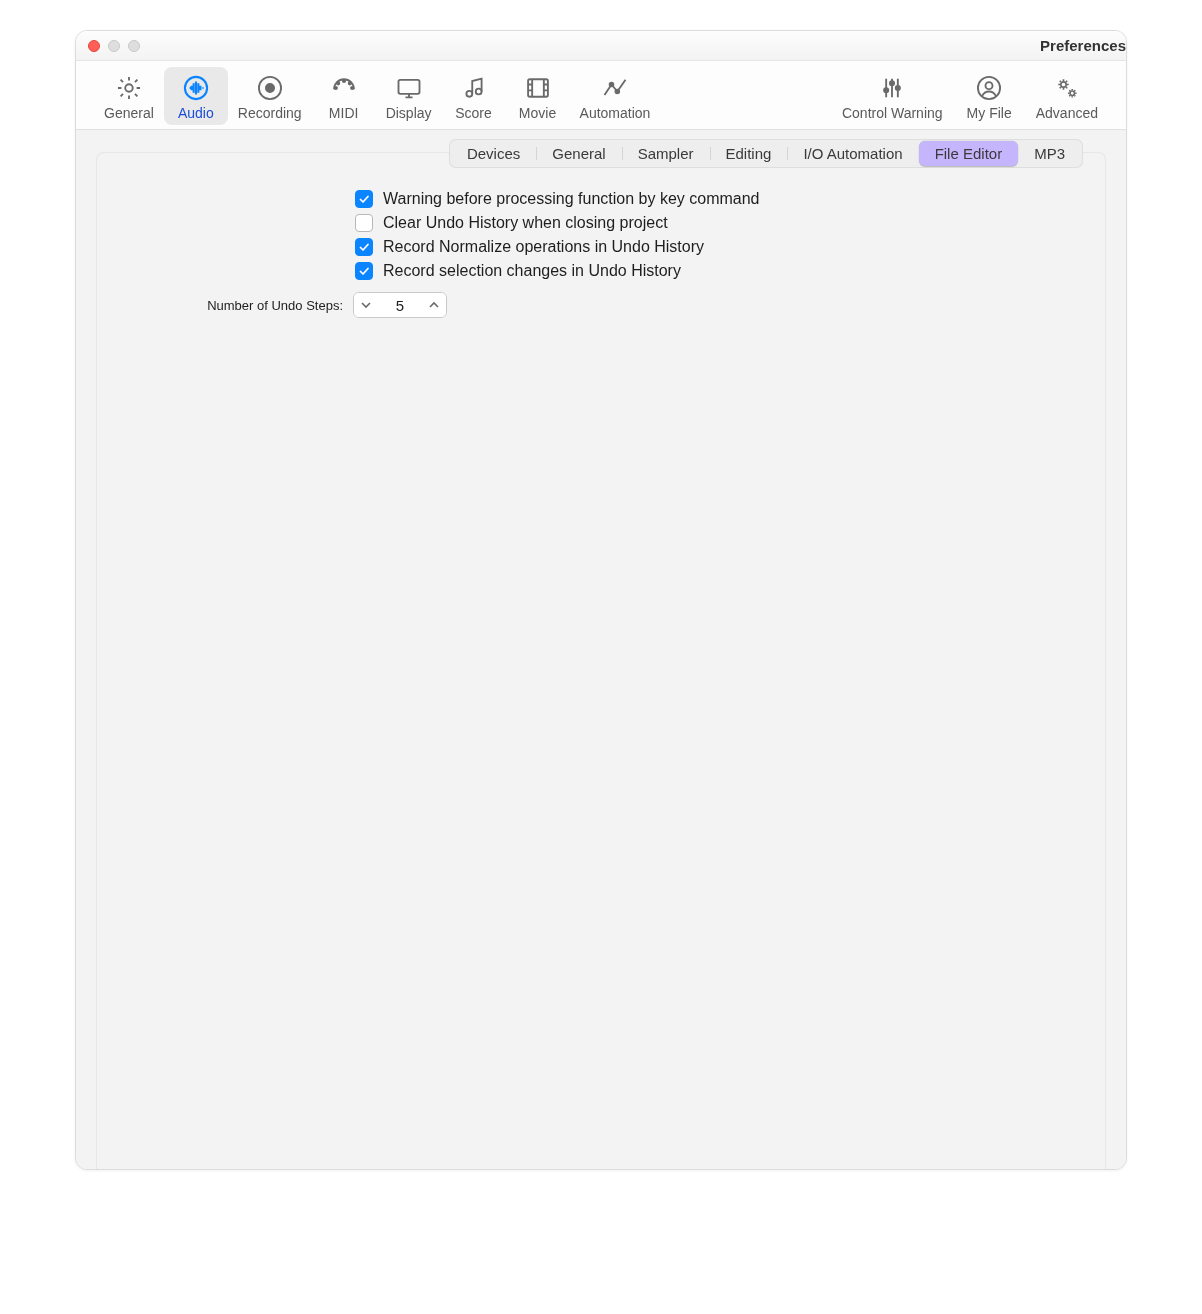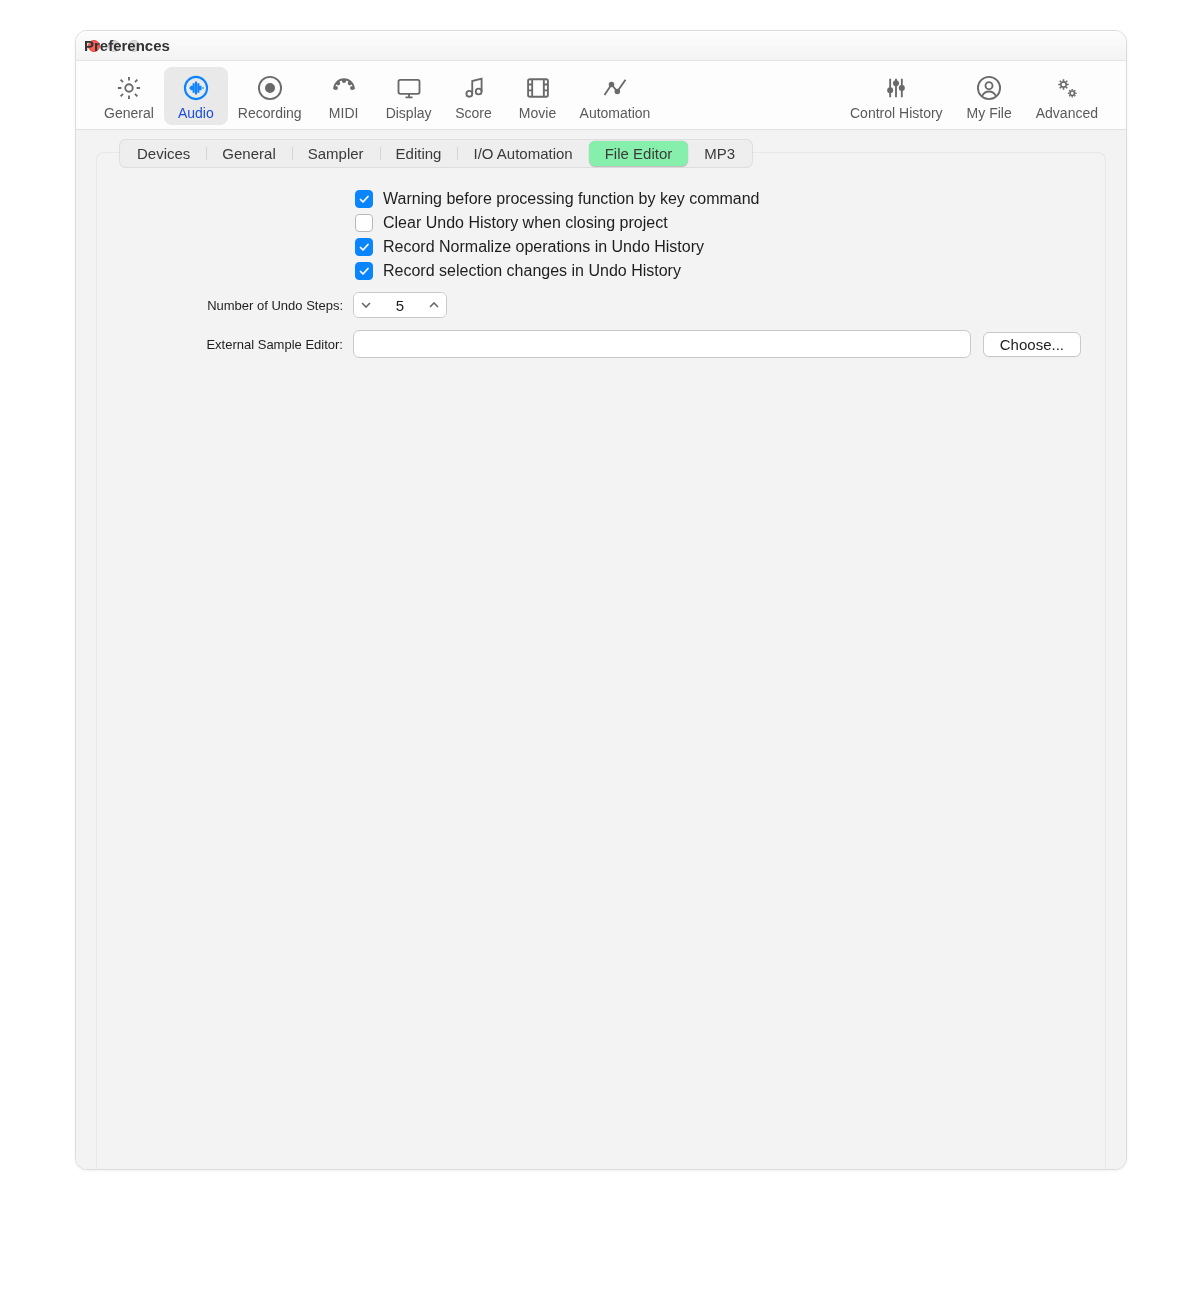--- a/index.html
+++ b/index.html
@@ -34,21 +34,21 @@
     border-bottom:1px solid #e5e5e5;
   }
   .traffic {
     display:flex; gap:8px; align-items:center;
     height:100%; padding-left:12px;
   }
   .dot { width:12px; height:12px; border-radius:50%; }
   .dot.red { background:#ff5f57; border:0.5px solid #e1483f; }
   .dot.grey { background:#dedede; border:0.5px solid #c9c9c9; }
   .title {
-    position:absolute; left:8px; right:0; text-align:left;
+    position:absolute; left:8px; right:0; text-align:right;
     font-weight:600; font-size:15px; color:#333;
   }
 
   
   .toolbar {
     display:flex;
     gap:0px;
     padding:6px 18px 4px 18px;
     background:#fdfdfd;
     border-bottom:1px solid #e1e1e1;
@@ -80,38 +80,38 @@
     border:1px solid #e7e7e7;
     border-top-left-radius:8px;
     border-top-right-radius:8px;
     border-bottom:none;
     padding:14px 22px 200px 22px;
     background:#f3f3f3;
     position:relative;
     height:calc(100% - 22px);
   }
   
-  .subtabs-wrap { display:flex; justify-content:flex-start; margin-top:-28px; margin-bottom:22px;}
+  .subtabs-wrap { display:flex; justify-content:flex-end; margin-top:-28px; margin-bottom:22px;}
   .subtabs {
     display:inline-flex;
     background:#eeeeee;
     border-radius:7px;
     padding:2px;
     box-shadow:inset 0 0 0 1px #dedede;
   }
   .subtab {
     font-size:15px;
     color:#3a3a3a;
     padding:4px 16px;
     border-radius:6px;
     position:relative;
     cursor:default;
   }
   .subtab.active {
-    background:#86efac;
+    background:#c4b5fd;
     box-shadow:0 0.5px 1px rgba(0,0,0,0.2), 0 0 0 0.5px rgba(0,0,0,0.05);
   }
   .subtab + .subtab::before{
     content:"";
     position:absolute;
     left:0; top:6px; bottom:6px;
     width:1px; background:#d5d5d5;
   }
   .subtab.active::before,
   .subtab.active + .subtab::before { display:none; }
@@ -268,21 +268,21 @@
       <div class="right-area">
         <div class="tool">
           <span class="icon">
             <svg width="28" height="28" viewBox="0 0 24 24" fill="none" stroke="currentColor" stroke-width="1.6">
               <path d="M7 4v16M12 4v16M17 4v16"></path>
               <circle cx="7" cy="14" r="1.8" fill="currentColor"></circle>
               <circle cx="12" cy="8" r="1.8" fill="currentColor"></circle>
               <circle cx="17" cy="12" r="1.8" fill="currentColor"></circle>
             </svg>
           </span>
-          <span class="lbl">Control History</span>
+          <span class="lbl">Control Warning</span>
         </div>
         <div class="tool">
           <span class="icon">
             <svg width="28" height="28" viewBox="0 0 24 24" fill="none" stroke="currentColor" stroke-width="1.6">
               <circle cx="12" cy="12" r="9.5"></circle>
               <circle cx="12" cy="10" r="3"></circle>
               <path d="M6 19c1.5-3 4-4 6-4s4.5 1 6 4"></path>
             </svg>
           </span>
           <span class="lbl">My File</span>
@@ -354,21 +354,16 @@
                 </svg>
               </button>
               <span class="val">5</span>
               <button>
                 <svg width="10" height="10" viewBox="0 0 10 10">
                   <path d="M1 7l4-4 4 4" fill="none" stroke="currentColor" stroke-width="1.6"></path>
                 </svg>
               </button>
             </div>
           </div>
-          <div class="row">
-            <div class="row-label">External Sample Editor:</div>
-            <div class="text-input"></div>
-            <button class="mac-btn">Choose...</button>
-          </div>
         </div>
     </div>
   </div>
 </div>
 
 </body></html>

